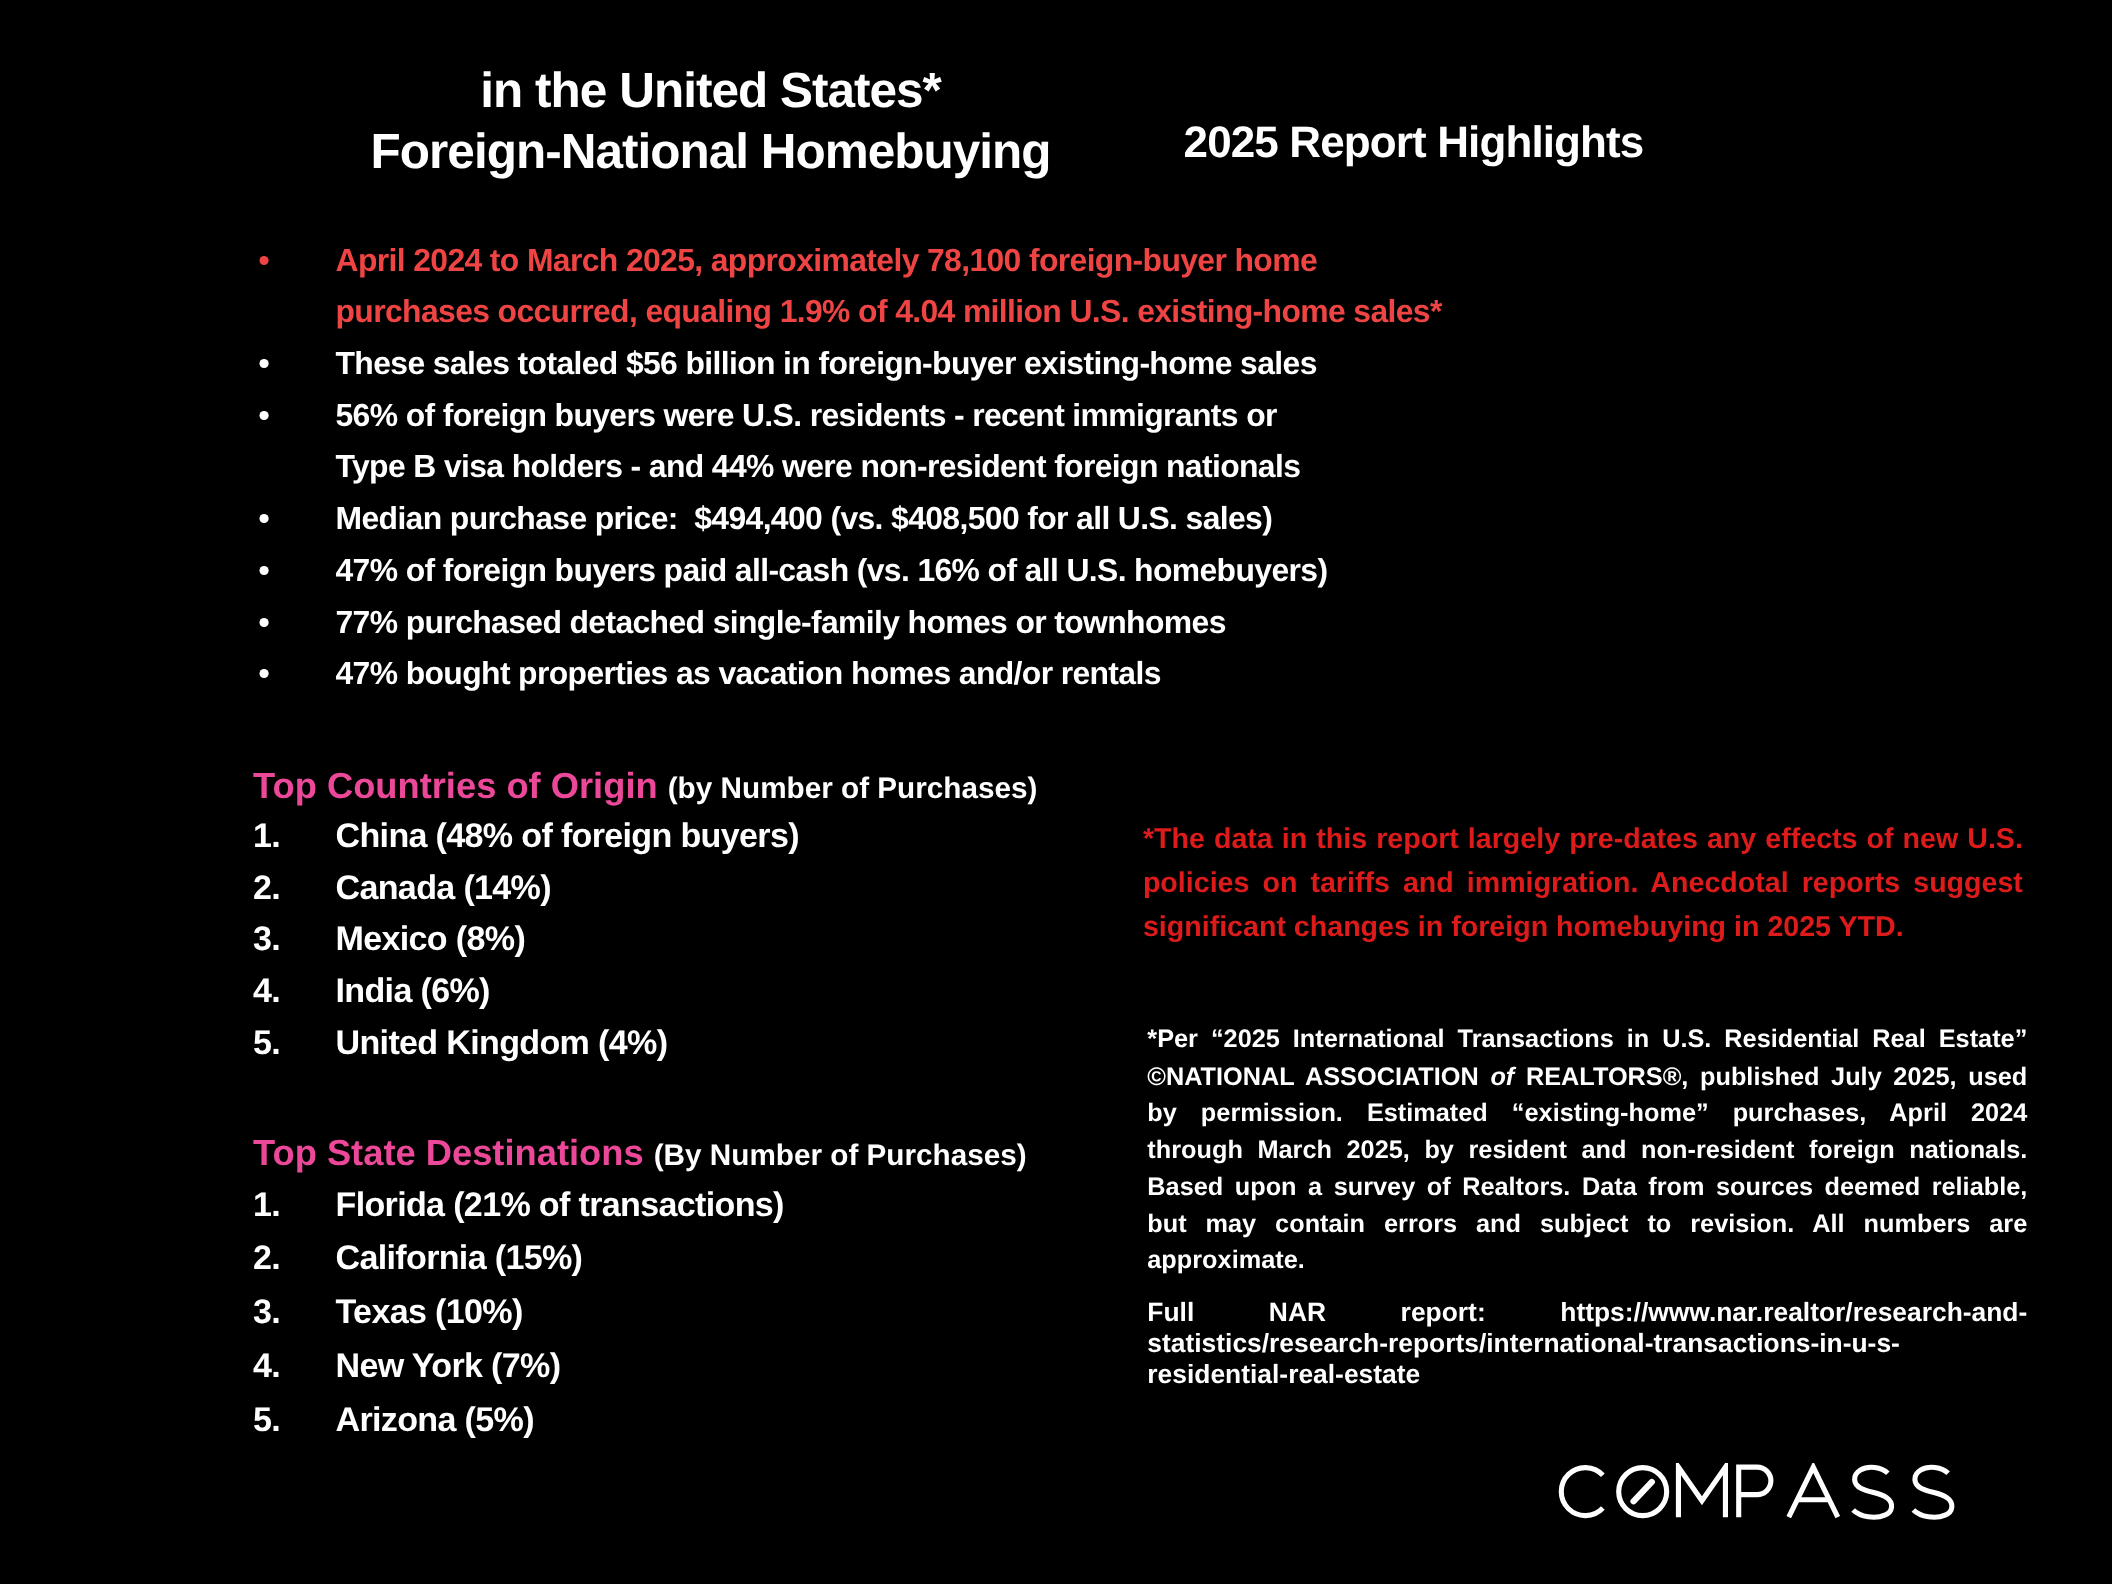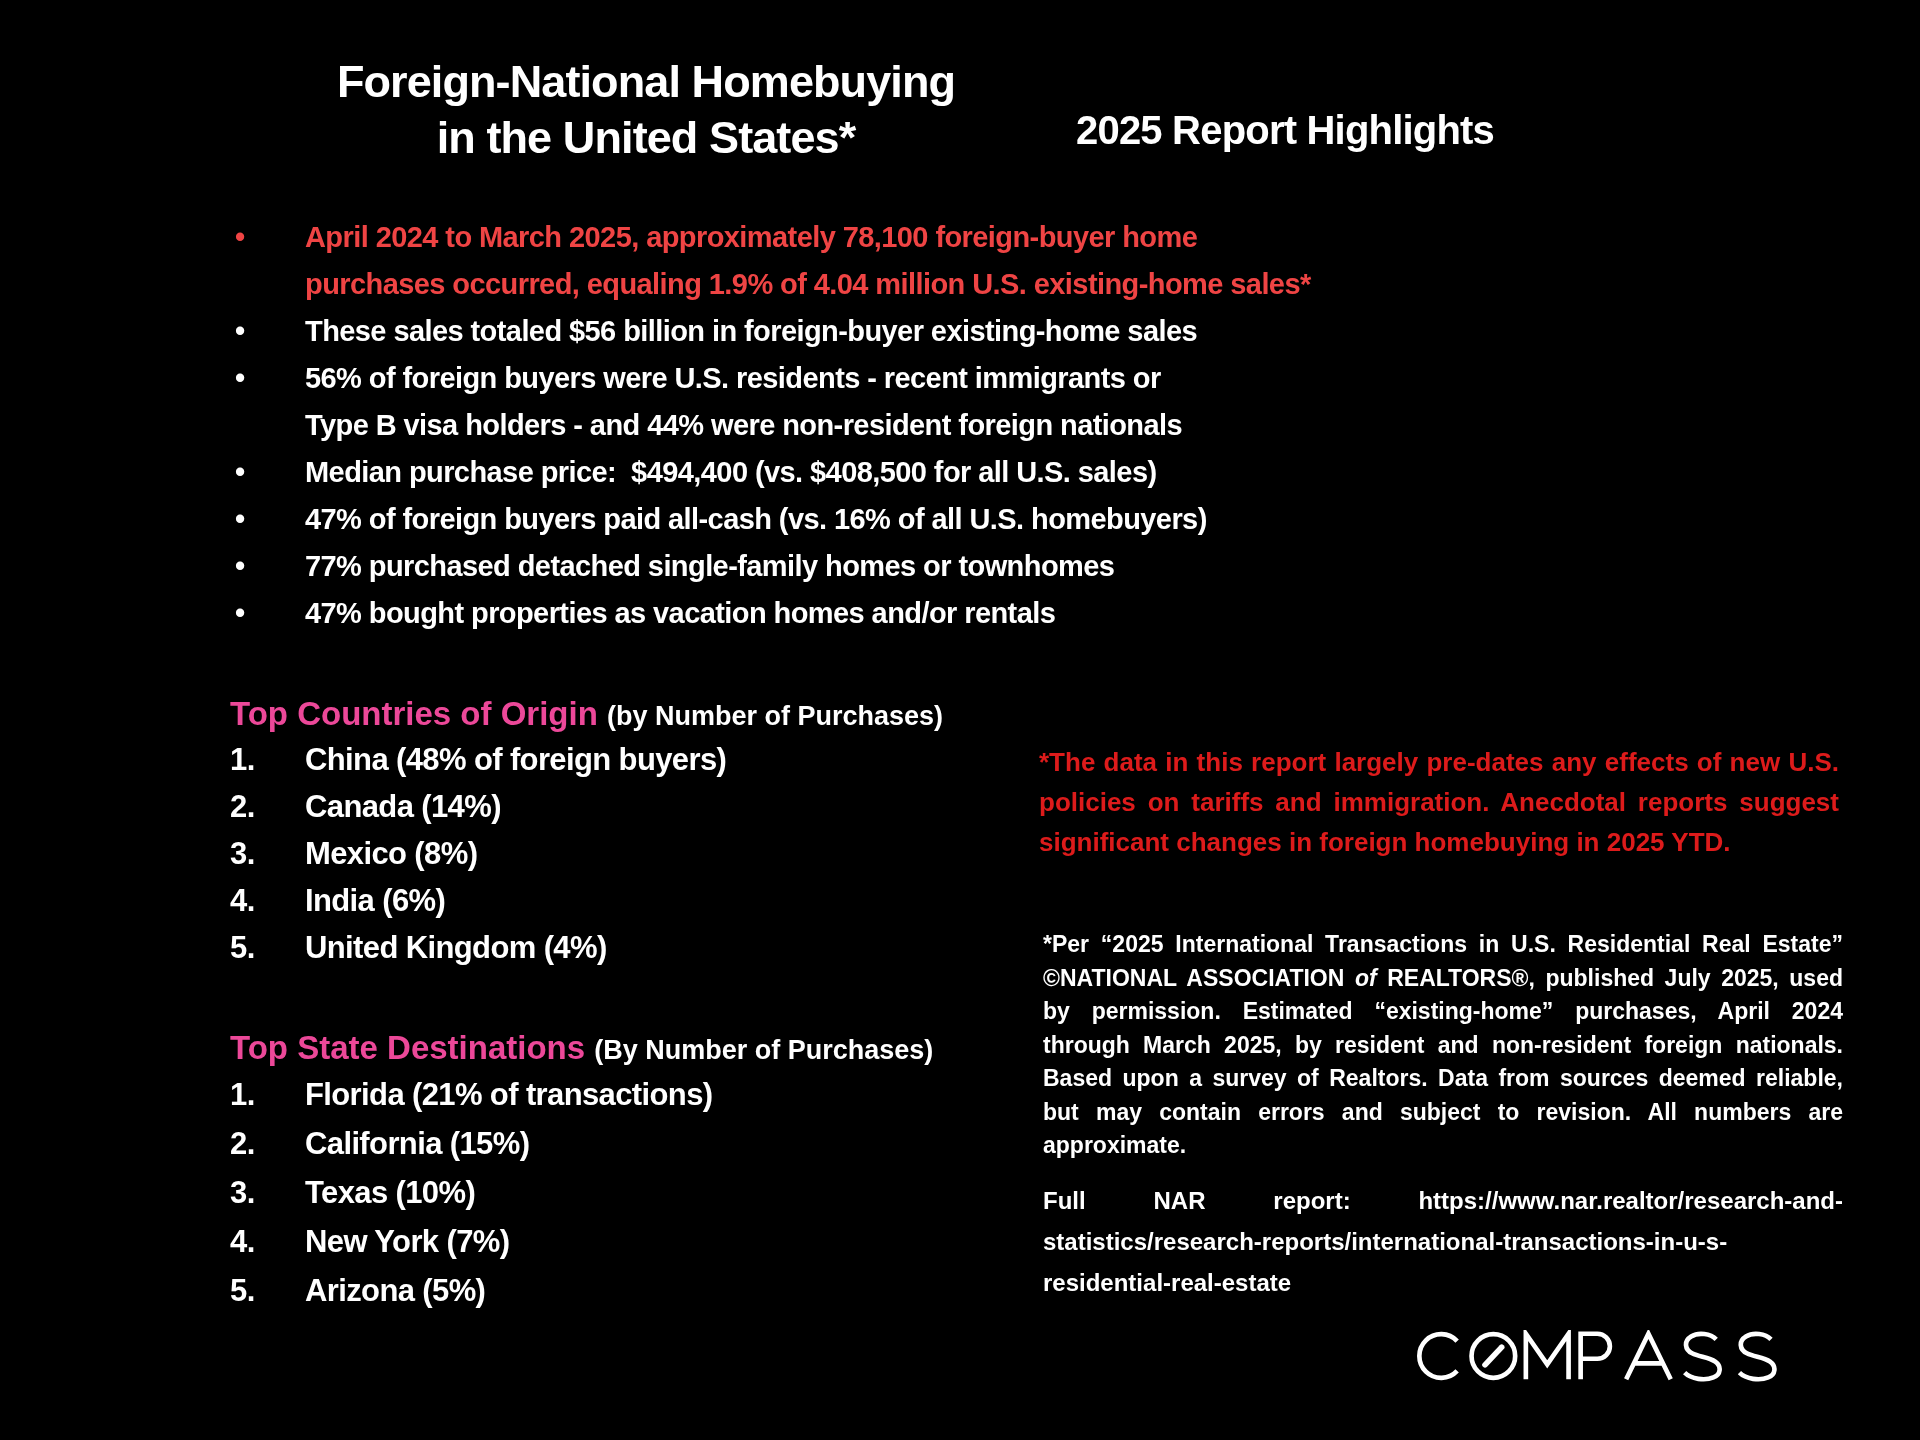--- a/index.html
+++ b/index.html
@@ -44,36 +44,36 @@
     position:absolute; left:998px; top:742px; width:800px;
     font-size:26px; line-height:40px; color:#DD1B1B; text-align:justify;margin-left:41px;
   }
   .source-note {
     position:absolute; left:1043px; top:928px; width:800px;
     font-size:23px; line-height:33.5px; text-align:justify;
   }
   .source-note .it { font-style:italic; }
   .nar-link {
     position:absolute; left:1043px; top:1180px; width:800px;
-    font-size:24px; line-height:41px; text-align:justify; overflow-wrap:break-word;
+    font-size:24px; line-height:28px; text-align:justify; overflow-wrap:break-word;
   }
   .logo { position:absolute; left:1402px; top:1330px; width:400px; height:52px; }
   .logo svg { display:block; width:100%; height:100%; }
   .visually-hidden {
     position:absolute; width:1px; height:1px; overflow:hidden; clip:rect(0 0 0 0); white-space:nowrap;
   }
 </style>
 </head>
 <body>
 
 <div class="slide">
 
   <div class="title">
+    <div>in the United States*</div>
     <div>Foreign-National Homebuying</div>
-    <div>in the United States*</div>
   </div>
 
   <div class="subtitle">2025 Report Highlights</div>
 
   <ul class="bullets">
     <li class="gold">April 2024 to March 2025, approximately 78,100 foreign-buyer home
 purchases occurred, equaling 1.9% of 4.04 million U.S. existing-home sales*</li>
     <li>These sales totaled $56 billion in foreign-buyer existing-home sales</li>
     <li>56% of foreign buyers were U.S. residents - recent immigrants or
 Type B visa holders - and 44% were non-resident foreign nationals</li>

